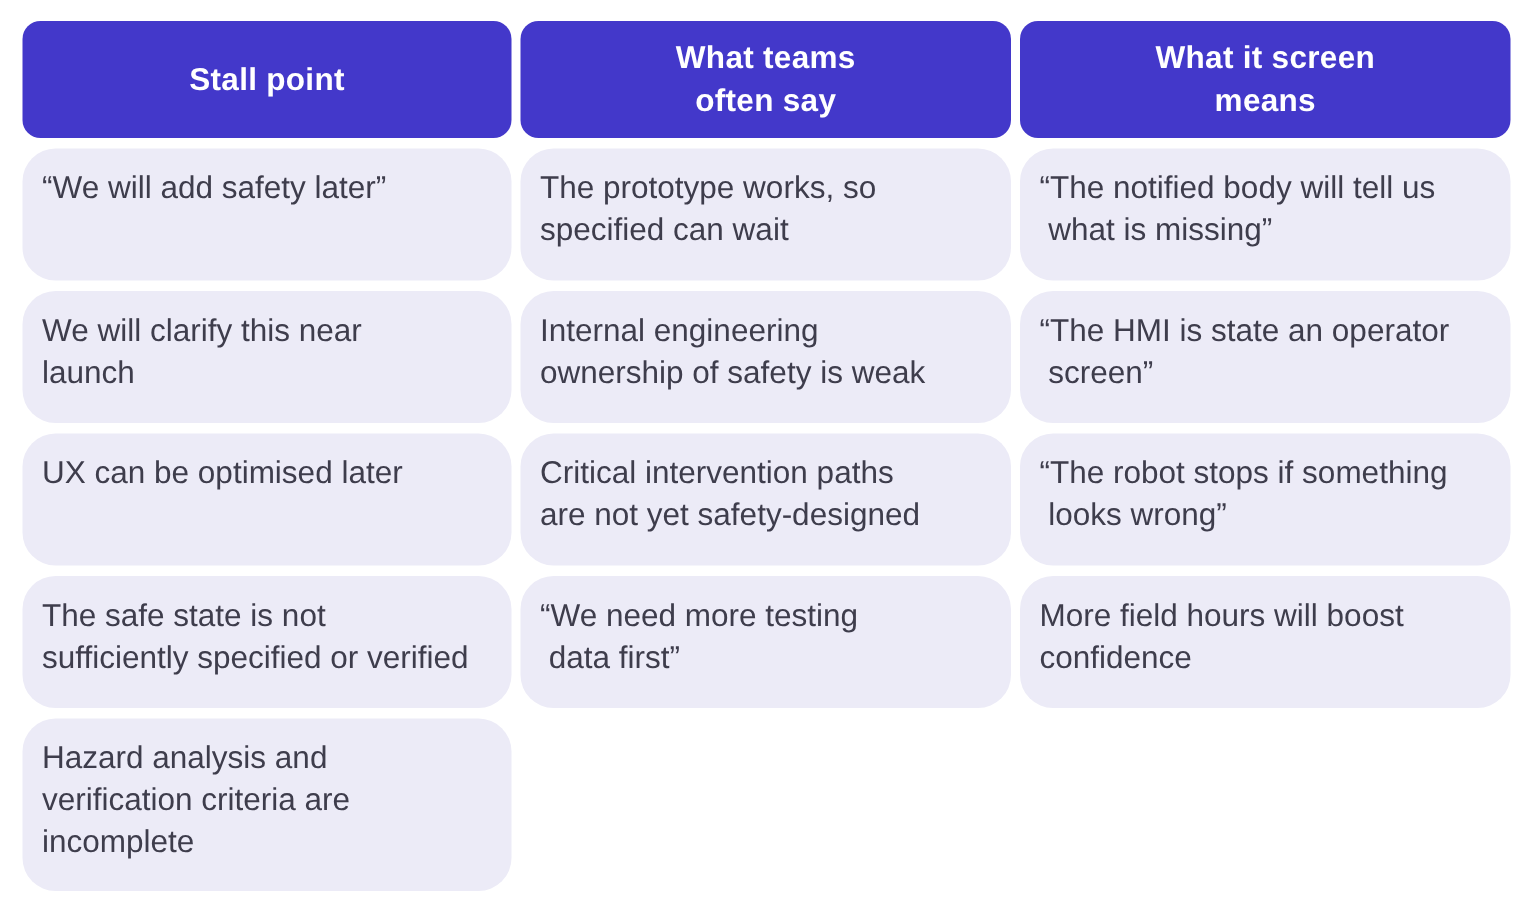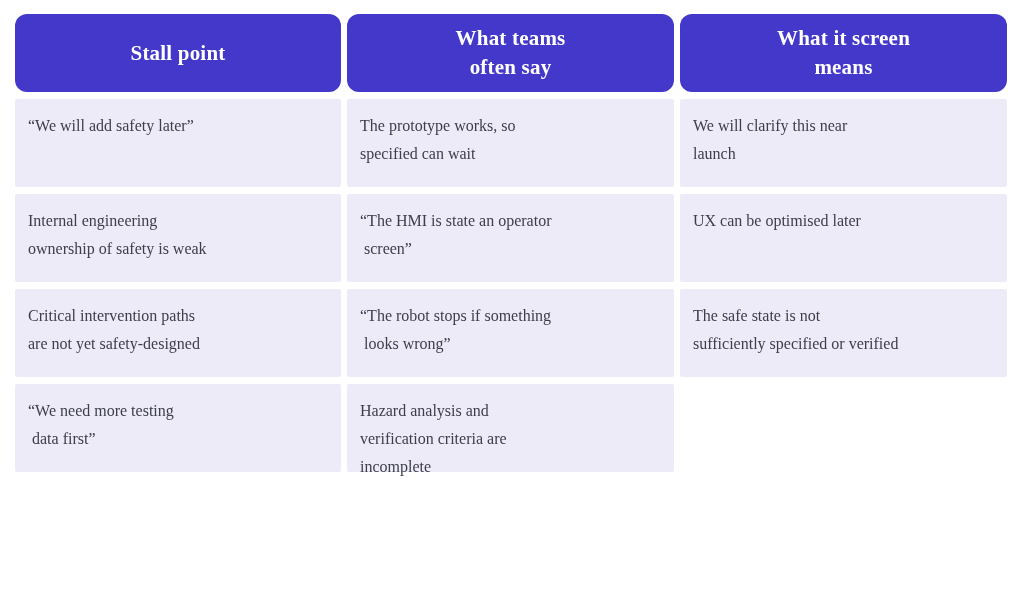--- a/index.html
+++ b/index.html
@@ -12,77 +12,80 @@
     overflow: hidden;
   }
   .table-grid {
     position: absolute;
     left: 15px;
     top: 14px;
     display: grid;
     grid-template-columns: 326px 327px 327px;
     grid-template-rows: 78px 88px 88px 88px 88px 115px;
     gap: 7px 6px;
-    font-family: Liberation Serif, serif;
   }
   .th {
     background: #4338CA;
     color: #ffffff;
     border-radius: 12px;
     display: flex;
     align-items: center;
     justify-content: center;
     text-align: center;
     font-weight: 700;
     font-size: 21px;
     line-height: 29px;
     white-space: pre-wrap;
     letter-spacing: 0.2px;
   }
   .td {
     background: #ECEBF7;
     color: #3E3D4C;
-    border-radius: 2px;
+    border-radius: 22px;
     padding: 13px 14px 24px 13px;
-    font-size: 16px;
+    font-size: 21px;
     line-height: 28px;
     white-space: pre-wrap;
     box-sizing: border-box;
   }
 </style>
 </head>
 <body>
 
 <div class="table-grid">
 
   <div class="th">Stall point</div>
   <div class="th">What teams
 often say</div>
   <div class="th">What it screen
 means</div>
 
   <div class="td">“We will add safety later”</div>
   <div class="td">The prototype works, so
 specified can wait</div>
 
+  <div class="td">“The notified body will tell us
+ what is missing”</div>
   <div class="td">We will clarify this near
 launch</div>
   <div class="td">Internal engineering
 ownership of safety is weak</div>
 
   <div class="td">“The HMI is state an operator
  screen”</div>
   <div class="td">UX can be optimised later</div>
   <div class="td">Critical intervention paths
 are not yet safety-designed</div>
 
   <div class="td">“The robot stops if something
  looks wrong”</div>
   <div class="td">The safe state is not
 sufficiently specified or verified</div>
 
   <div class="td">“We need more testing
  data first”</div>
+  <div class="td">More field hours will boost
+confidence</div>
   <div class="td">Hazard analysis and
 verification criteria are
 incomplete</div>
 
 </div>
 
 </body></html>

